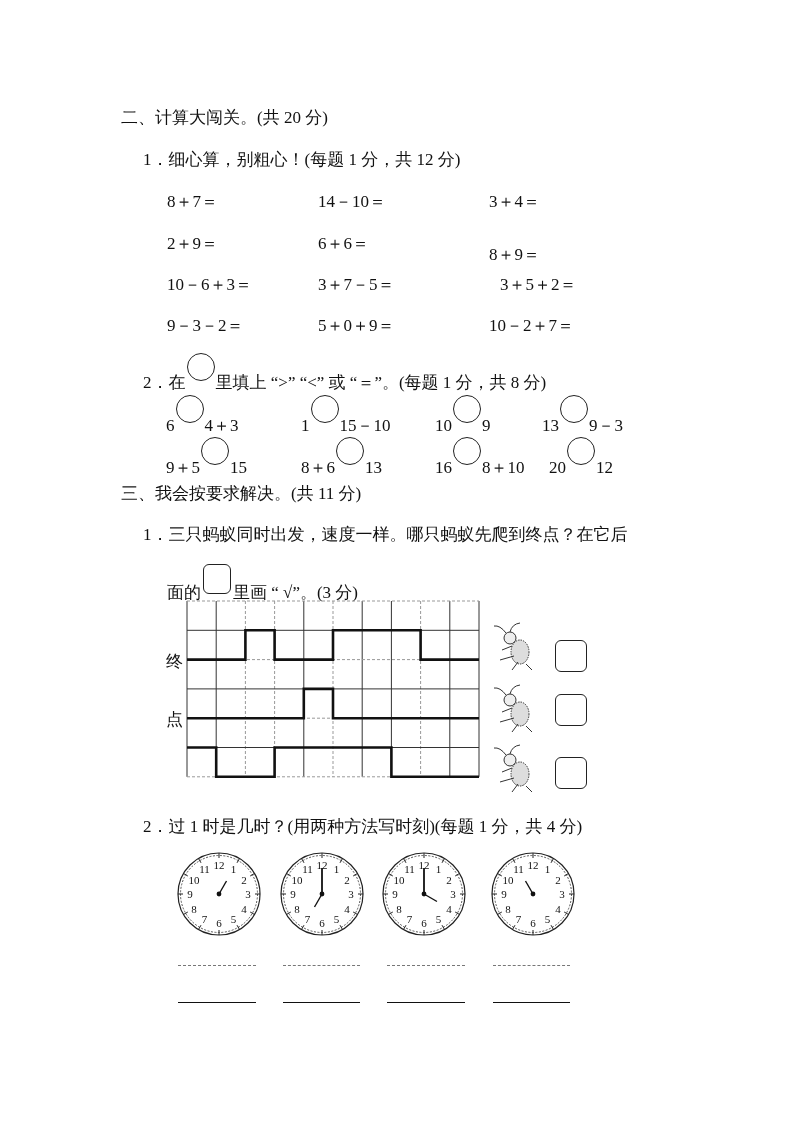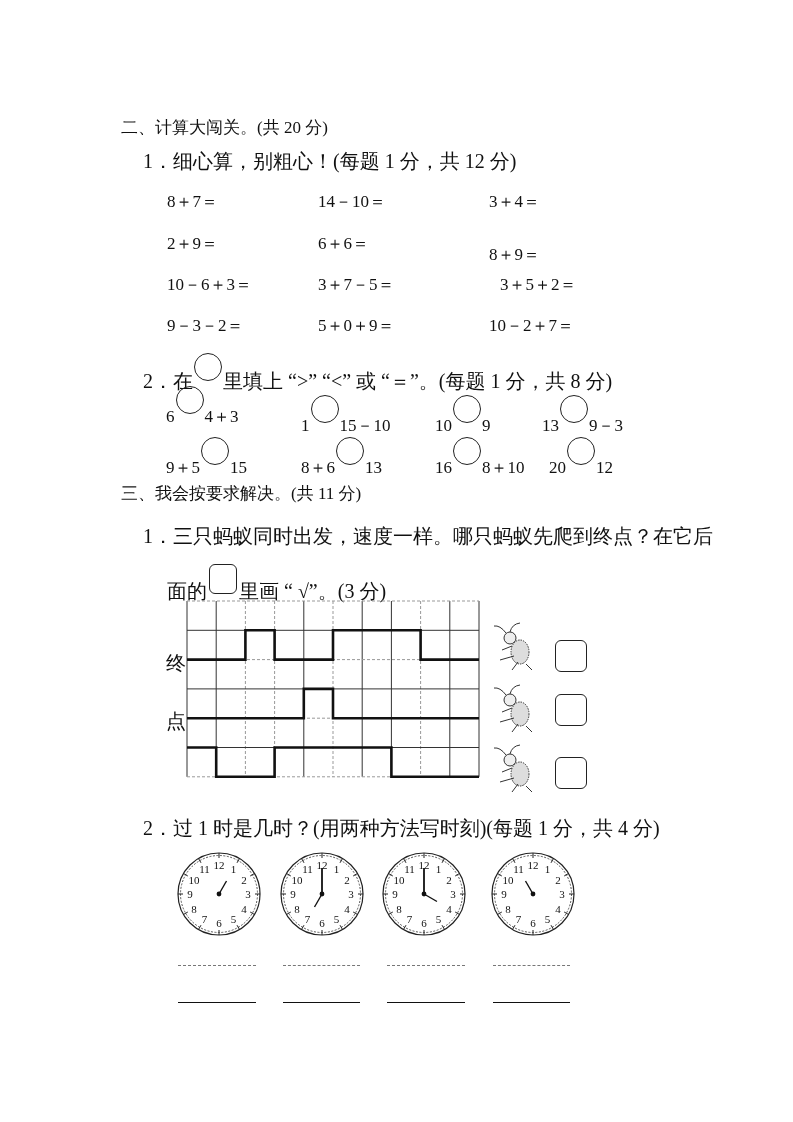--- a/index.html
+++ b/index.html
@@ -1,36 +1,36 @@
 <!DOCTYPE html>
 <html><head>
 <meta charset="utf-8">
 <style>
   html, body { margin: 0; padding: 0; background: #ffffff; }
   body { width: 793px; height: 1122px; position: relative; overflow: hidden;
          font-family: "Liberation Serif", "DejaVu Serif", serif; color: #111; }
   .abs { position: absolute; white-space: nowrap; }
   .h { font-size: 17px; }
-  .t { font-size: 20px; }
+  .t { font-size: 17px; }
   .eq { font-size: 17px; }
   .circ { display: inline-block; width: 26px; height: 26px; border: 1.3px solid #222; border-radius: 50%;
           vertical-align: -2px; margin: 0 1px; position: relative; top: -9px; }
   .sq { display: inline-block; width: 26px; height: 28px; border: 1.3px solid #222; border-radius: 6px;
         vertical-align: -4px; margin: 0 2px; position: relative; top: -8px; }
   .cmp { font-size: 17px; }
   .cmp .circ { top: -10px; }
   .box { position: absolute; width: 30px; height: 30px; border: 1.4px solid #222; border-radius: 6px; }
   .line-dash { position: absolute; height: 0; border-top: 1px dashed #777; }
   .line-solid { position: absolute; height: 0; border-top: 1.3px solid #111; }
   svg text { font-family: "Liberation Serif", serif; }
 </style>
 </head>
 <body>
 
-<div class="abs h" style="left:121px; top:116px;">二、计算大闯关。(共 20 分)</div>
+<div class="abs h" style="left:121px; top:106px;">二、计算大闯关。(共 20 分)</div>
 <div class="abs t" style="left:143px; top:148px;">1．细心算，别粗心！(每题 1 分，共 12 分)</div>
 
 <div>
   <div class="abs eq" style="left:167px; top:190px;">8＋7＝</div>
   <div class="abs eq" style="left:318px; top:190px;">14－10＝</div>
   <div class="abs eq" style="left:489px; top:190px;">3＋4＝</div>
 
   <div class="abs eq" style="left:167px; top:232px;">2＋9＝</div>
   <div class="abs eq" style="left:318px; top:232px;">6＋6＝</div>
   <div class="abs eq" style="left:489px; top:216px;margin-top:27px;">8＋9＝</div>
@@ -42,21 +42,21 @@
   <div class="abs eq" style="left:167px; top:314px;">9－3－2＝</div>
   <div class="abs eq" style="left:318px; top:314px;">5＋0＋9＝</div>
   <div class="abs eq" style="left:489px; top:314px;">10－2＋7＝</div>
 </div>
 
 <div class="abs t" style="left:143px; top:362px;">
   <span>2．在</span><span class="circ"></span><span>里填上 “&gt;” “&lt;” 或 “＝”。(每题 1 分，共 8 分)</span>
 </div>
 
 <div>
-  <div class="abs cmp" style="left:166px; top:396px;"><span>6</span><span class="circ"></span><span>4＋3</span></div>
+  <div class="abs cmp" style="left:166px; top:405px;"><span>6</span><span class="circ"></span><span>4＋3</span></div>
   <div class="abs cmp" style="left:301px; top:405px;"><span>1</span><span class="circ"></span><span>15－10</span></div>
   <div class="abs cmp" style="left:435px; top:405px;"><span>10</span><span class="circ"></span><span>9</span></div>
   <div class="abs cmp" style="left:542px; top:405px;"><span>13</span><span class="circ"></span><span>9－3</span></div>
 
   <div class="abs cmp" style="left:166px; top:447px;"><span>9＋5</span><span class="circ"></span><span>15</span></div>
   <div class="abs cmp" style="left:301px; top:447px;text-align:center;"><span>8＋6</span><span class="circ"></span><span>13</span></div>
   <div class="abs cmp" style="left:435px; top:447px;"><span>16</span><span class="circ"></span><span>8＋10</span></div>
   <div class="abs cmp" style="left:549px; top:447px;"><span>20</span><span class="circ"></span><span>12</span></div>
 </div>
 

